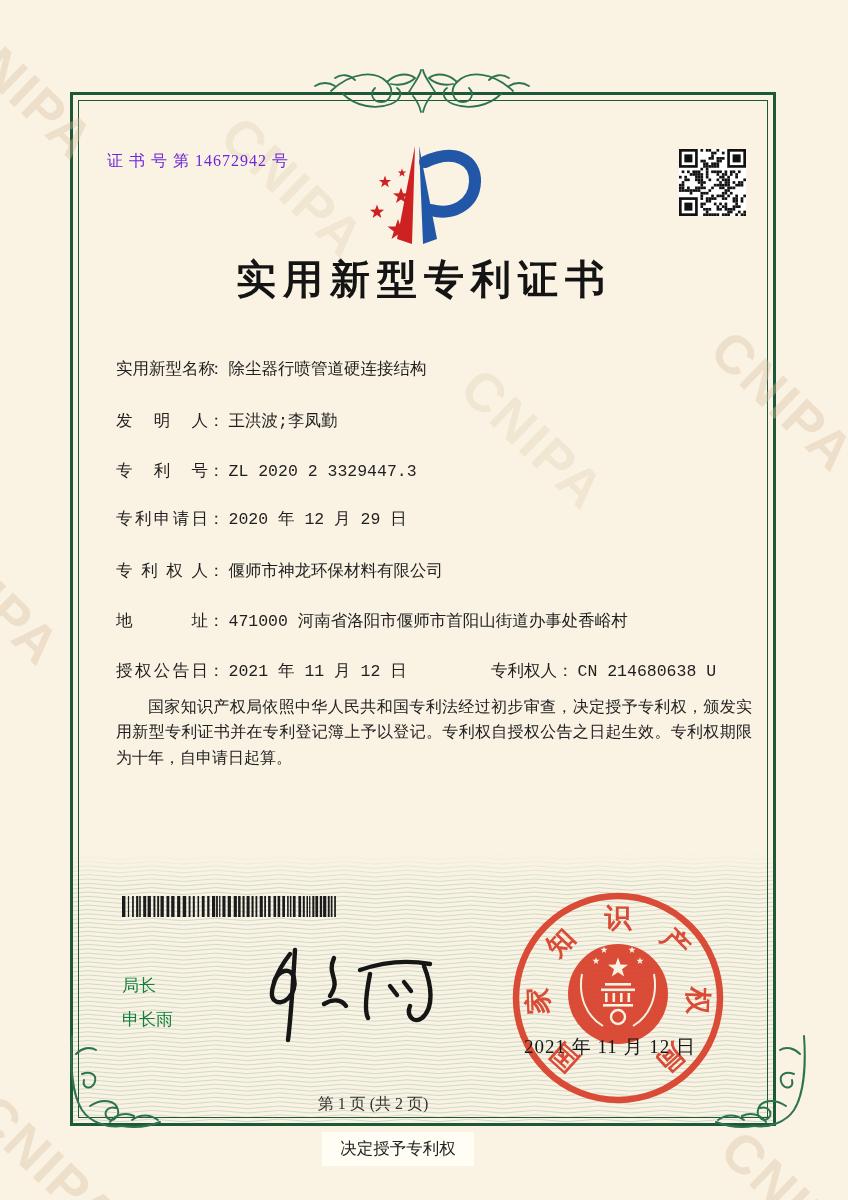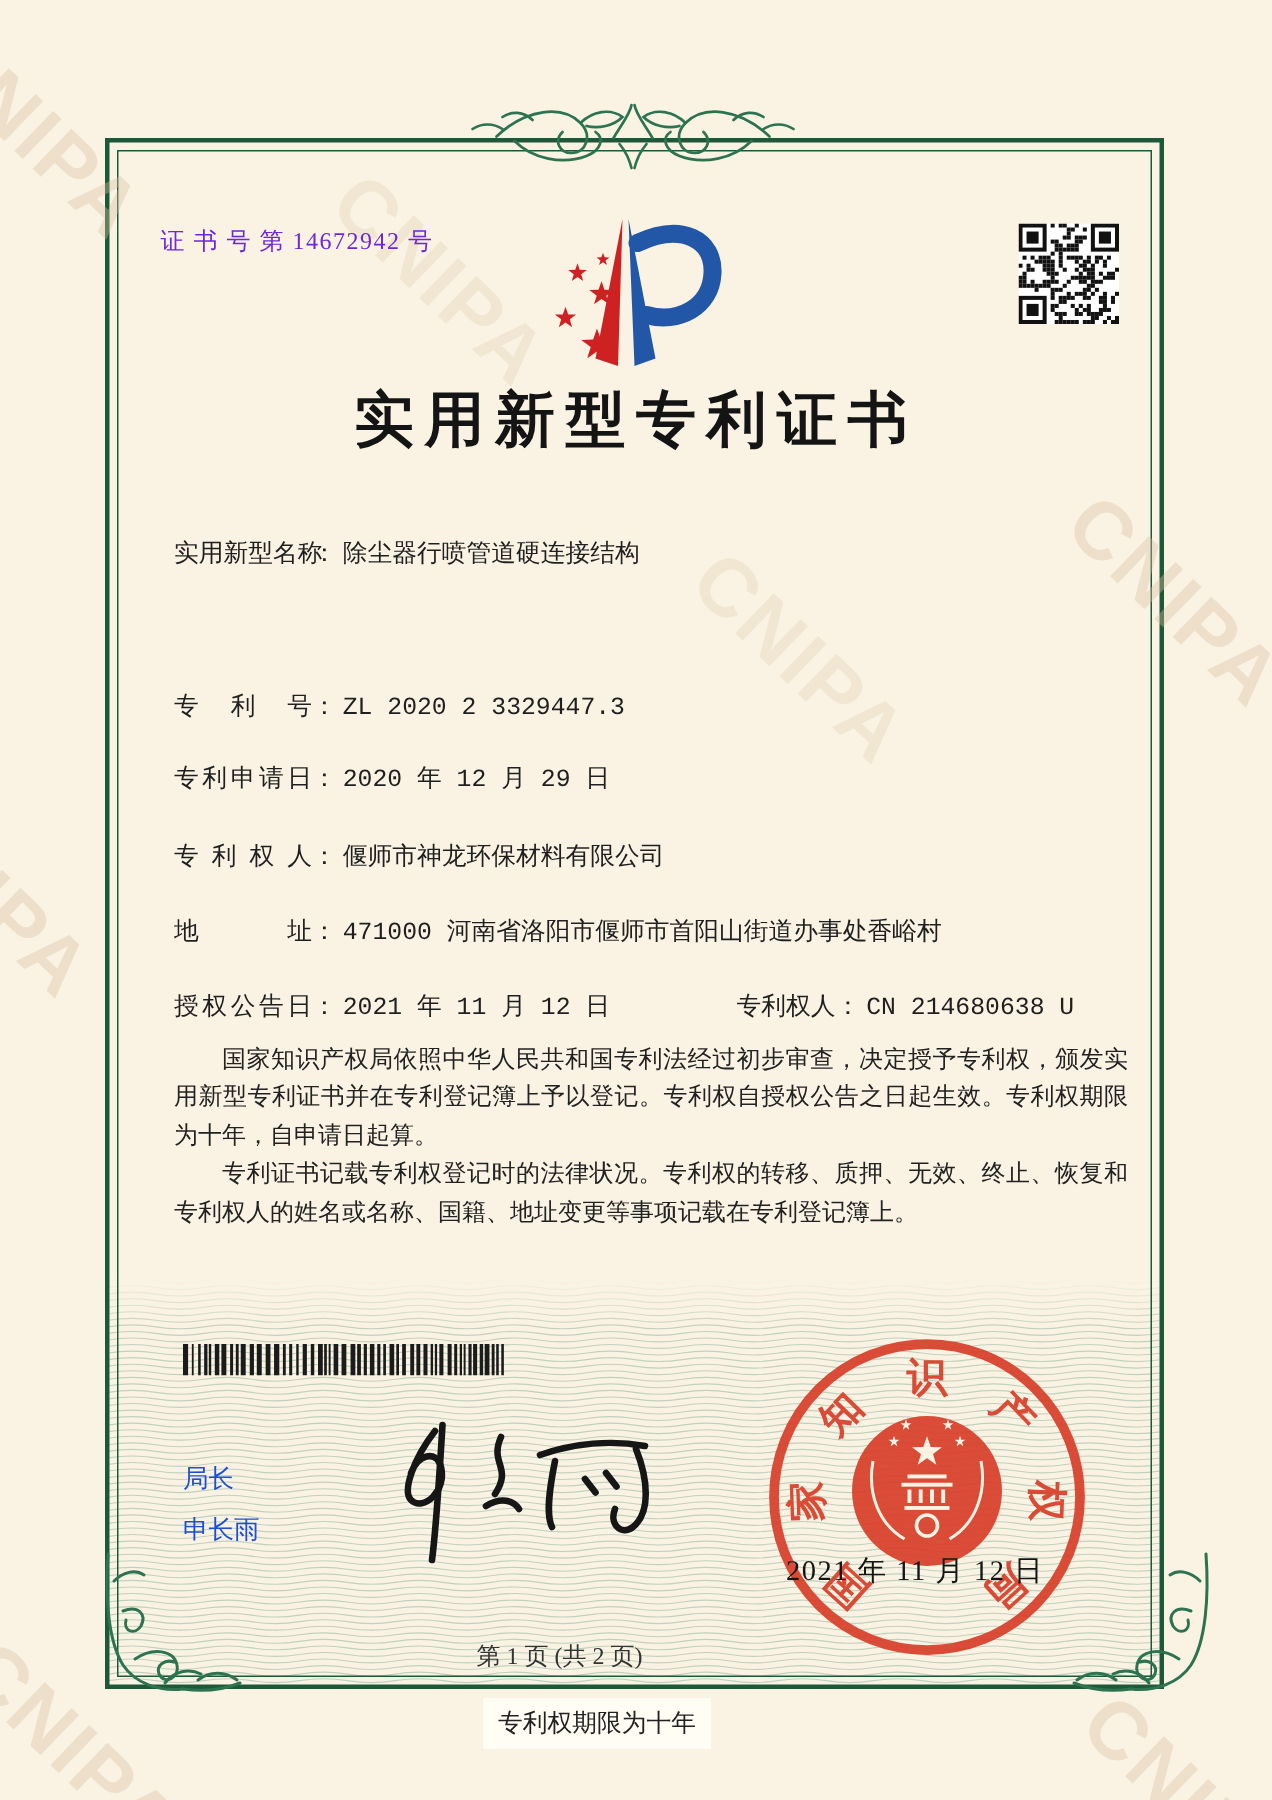--- a/index.html
+++ b/index.html
@@ -33,21 +33,21 @@
   .fvalue{margin-left:4px;}
   .grant2{position:absolute;left:375px;top:0;}
   
   .paras{position:absolute;left:116px;top:694px;width:636px;z-index:5;
          font-size:16px;line-height:25.4px;text-align:justify;color:#222;}
   .paras p{margin:0;text-indent:2em;}
   
   .barcode{position:absolute;left:120px;top:896px;z-index:5;}
   
   .officer{position:absolute;left:122px;top:969px;z-index:5;
-           font-family:"Liberation Sans","DejaVu Sans",sans-serif;font-size:17px;line-height:34px;color:#1d4ed8;}
+           font-family:"Liberation Sans","DejaVu Sans",sans-serif;font-size:17px;line-height:34px;color:#15803d;}
   .signature{position:absolute;left:238px;top:942px;z-index:5;}
   
   .seal{position:absolute;left:508px;top:888px;z-index:6;opacity:.93;}
   .seal-date{position:absolute;left:524px;top:1034px;z-index:7;font-size:19px;
              letter-spacing:1px;color:#151515;white-space:nowrap;}
   
   .page-info{position:absolute;left:20px;top:1094px;width:706px;text-align:center;
              z-index:5;font-size:16px;color:#333;}
   .note-box{position:absolute;left:322px;top:1132px;width:152px;height:34px;z-index:5;
             background:#fffdf4;text-align:center;line-height:34px;font-size:16.5px;color:#222;}
@@ -397,20 +397,23 @@
       <rect x="21" y="24" width="1" height="1" fill="#111"></rect>
       <rect x="23" y="24" width="1" height="1" fill="#111"></rect>
       <rect x="24" y="24" width="1" height="1" fill="#111"></rect>
     </svg>
 
   <div class="title">实用新型专利证书</div>
 
   <div class="field-row" style="top:358px">
     <span class="flabel">实用新型名称</span><span class="colon">：</span><span class="fvalue">除尘器行喷管道硬连接结构</span>
   </div>
+  <div class="field-row" style="top:410px">
+    <span class="flabel">发明人</span><span class="colon">：</span><span class="fvalue">王洪波;李凤勤</span>
+  </div>
   <div class="field-row" style="top:460px">
     <span class="flabel">专利号</span><span class="colon">：</span><span class="fvalue">ZL 2020 2 3329447.3</span>
   </div>
   <div class="field-row" style="top:508px">
     <span class="flabel">专利申请日</span><span class="colon">：</span><span class="fvalue">2020 年 12 月 29 日</span>
   </div>
   <div class="field-row" style="top:560px">
     <span class="flabel">专利权人</span><span class="colon">：</span><span class="fvalue">偃师市神龙环保材料有限公司</span>
   </div>
   <div class="field-row" style="top:610px">
@@ -418,21 +421,20 @@
   </div>
   <div class="field-row" style="top:660px">
     <span class="flabel">授权公告日</span><span class="colon">：</span><span class="fvalue">2021 年 11 月 12 日</span>
     <span class="grant2">
       <span>专利权人</span><span class="colon">：</span><span class="fvalue">CN 214680638 U</span>
     </span>
   </div>
 
   <div class="paras">
     <p>国家知识产权局依照中华人民共和国专利法经过初步审查，决定授予专利权，颁发实用新型专利证书并在专利登记簿上予以登记。专利权自授权公告之日起生效。专利权期限为十年，自申请日起算。</p>
-    <p>专利证书记载专利权登记时的法律状况。专利权的转移、质押、无效、终止、恢复和专利权人的姓名或名称、国籍、地址变更等事项记载在专利登记簿上。</p>
   </div>
 
   <svg id="barcode-svg" class="barcode" width="222" height="21" viewBox="0 0 222 21">
       <rect x="2.0" y="0" width="3.4" height="21" fill="#1b1b1b"></rect>
       <rect x="7.9" y="0" width="1.2" height="21" fill="#1b1b1b"></rect>
       <rect x="12.1" y="0" width="1.7" height="21" fill="#1b1b1b"></rect>
       <rect x="16.1" y="0" width="2.2" height="21" fill="#1b1b1b"></rect>
       <rect x="19.2" y="0" width="1.6" height="21" fill="#1b1b1b"></rect>
       <rect x="23.2" y="0" width="3.0" height="21" fill="#1b1b1b"></rect>
       <rect x="27.6" y="0" width="3.3" height="21" fill="#1b1b1b"></rect>
@@ -526,15 +528,15 @@
       <text font-size="27" font-weight="bold" fill="#d8402a" text-anchor="middle" dominant-baseline="central" font-family="serif" transform="translate(30.0 112.8) rotate(-92)">家</text>
       <text font-size="27" font-weight="bold" fill="#d8402a" text-anchor="middle" dominant-baseline="central" font-family="serif" transform="translate(52.5 54.4) rotate(-46)">知</text>
       <text font-size="27" font-weight="bold" fill="#d8402a" text-anchor="middle" dominant-baseline="central" font-family="serif" transform="translate(110.0 30.0) rotate(0)">识</text>
       <text font-size="27" font-weight="bold" fill="#d8402a" text-anchor="middle" dominant-baseline="central" font-family="serif" transform="translate(167.5 54.4) rotate(46)">产</text>
       <text font-size="27" font-weight="bold" fill="#d8402a" text-anchor="middle" dominant-baseline="central" font-family="serif" transform="translate(190.0 112.8) rotate(92)">权</text>
       <text font-size="27" font-weight="bold" fill="#d8402a" text-anchor="middle" dominant-baseline="central" font-family="serif" transform="translate(163.5 169.5) rotate(138)">局</text>
     </svg>
   <div class="seal-date">2021 年 11 月 12 日</div>
 
   <div class="page-info">第 1 页 (共 2 页)</div>
-  <div class="note-box">专利权期限为十年</div>
+  <div class="note-box">决定授予专利权</div>
 
 </div>
 
 </body></html>

